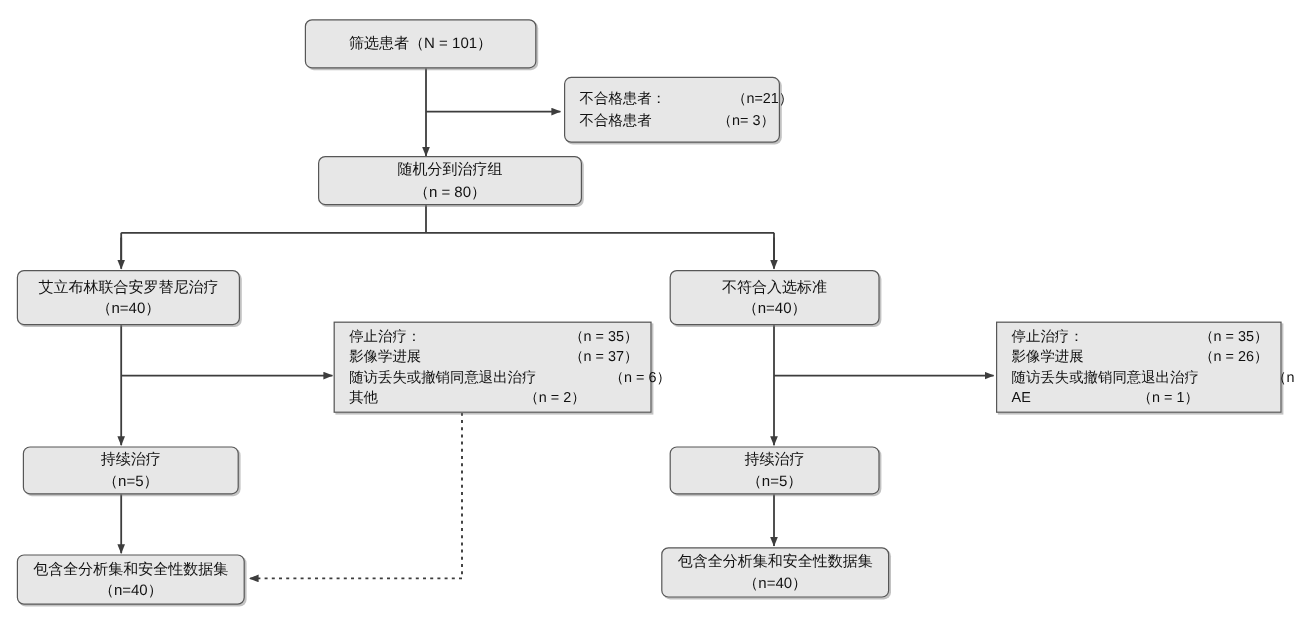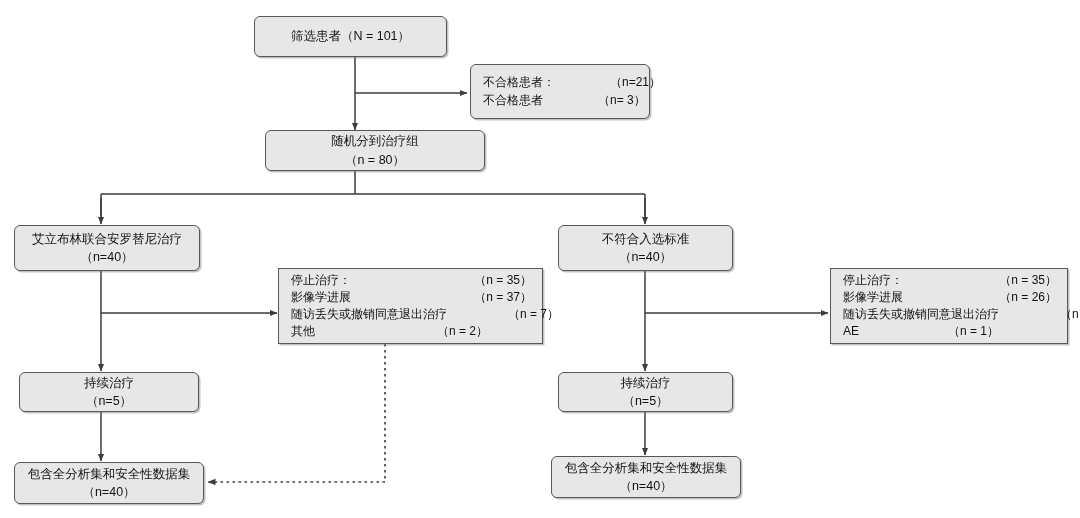--- a/index.html
+++ b/index.html
@@ -146,21 +146,21 @@
     <div class="row">
       <span class="lbl">停止治疗：</span>
       <span class="cnt">（n = 35）</span>
     </div>
     <div class="row">
       <span class="lbl">影像学进展</span>
       <span class="cnt">（n = 37）</span>
     </div>
     <div class="row wide">
       <span class="lbl">随访丢失或撤销同意退出治疗</span>
-      <span class="cnt">（n = 7）</span>
+      <span class="cnt">（n = 6）</span>
     </div>
     <div class="row">
       <span class="lbl">其他</span>
       <span class="cnt" style="margin-right:44px;">（n = 2）</span>
     </div>
   </div>
 
   <div class="node listbox" style="left:830px; top:268px; width:238px; height:76px;">
     <div class="row">
       <span class="lbl">停止治疗：</span>

